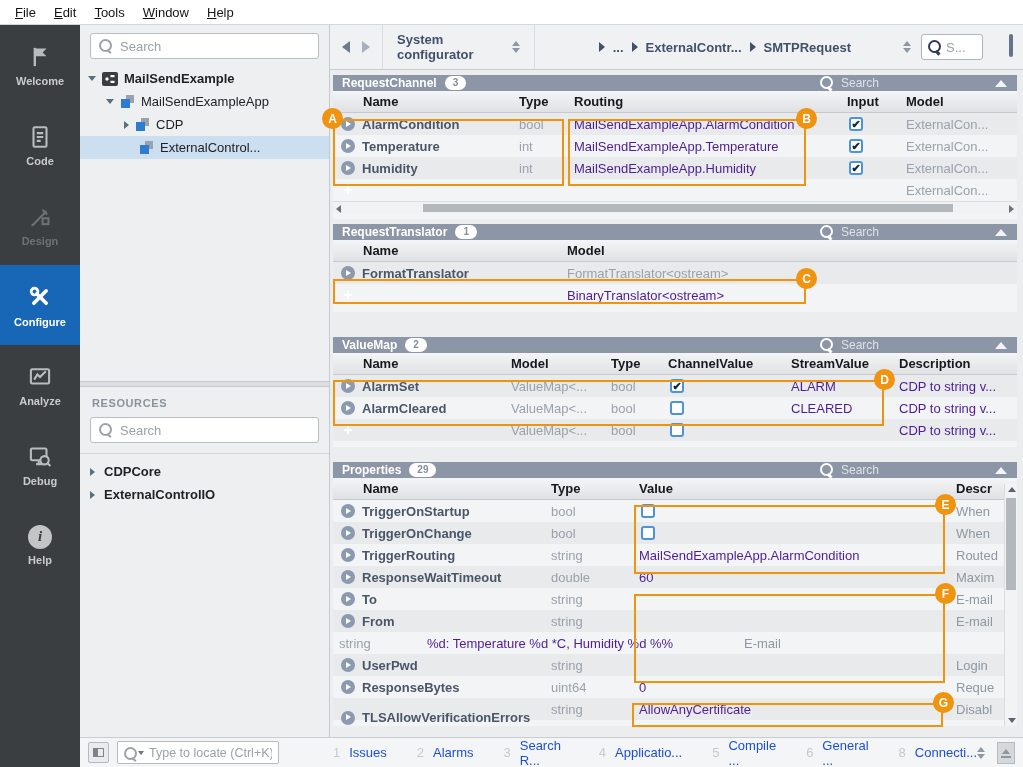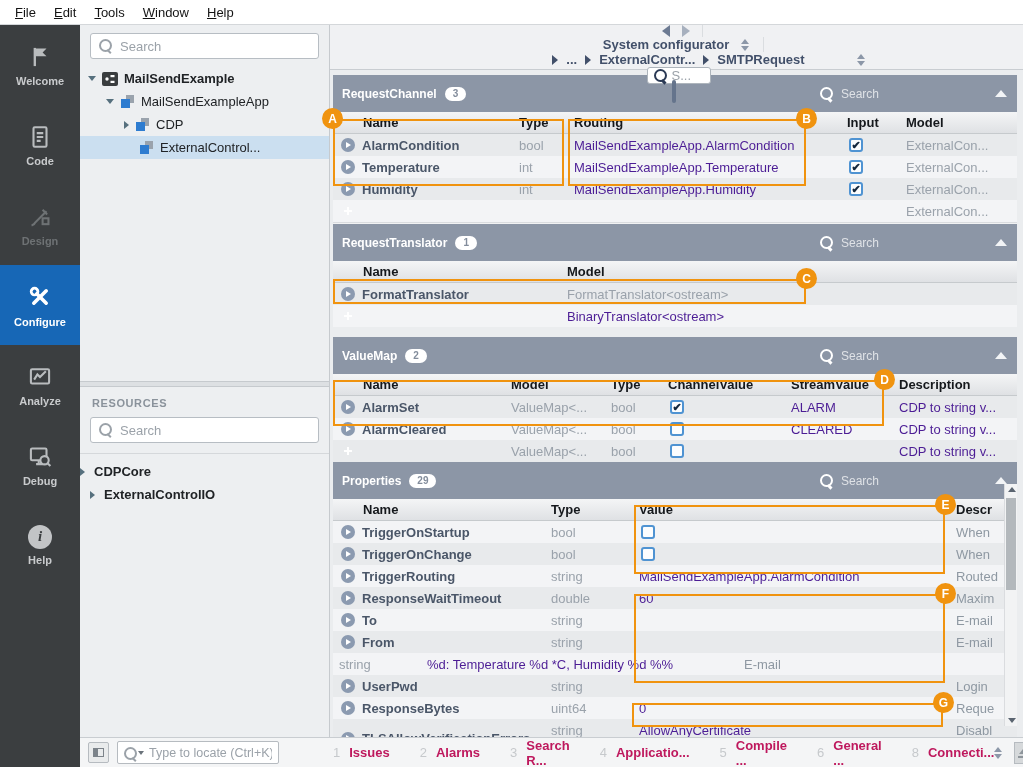--- a/index.html
+++ b/index.html
@@ -51,42 +51,42 @@
   .comp-icon::after { content:""; position:absolute; left:1px; bottom:1px; width:9px; height:9px; background:#2E7CD0; }
   .proj-icon { flex:none; margin:0 6px 0 6px; }
   .splitter { height:6px; background:#DDE0E3; border-top:1px solid #C6CACE; border-bottom:1px solid #C6CACE; }
   .resources-label { font-size:11px; font-weight:bold; color:#8A929B; letter-spacing:.6px; padding:10px 12px 6px; }
   .res-search { margin:2px 10px 10px; }
   .res-divider { border-top:1px solid #D5D8DB; }
   .res-item { height:23px; display:flex; align-items:center; font-size:13px; font-weight:bold; color:#202326; }
 
   
   .toolbar { position:absolute; left:330px; top:25px; width:693px; height:45px; background:#F0F1F3;
-             border-bottom:1px solid #C9CDD1; display:flex; align-items:center; z-index:3;flex-direction:column; }
+             border-bottom:1px solid #C9CDD1; display:flex; align-items:center; z-index:3; }
   .tb-sec { height:100%; display:flex; align-items:center; border-right:1px solid #DADDE0; }
   .tb-label { font-size:13px; font-weight:bold; color:#42506A; }
   .tri-l { width:0; height:0; border-top:6px solid transparent; border-bottom:6px solid transparent;
            border-right:8px solid #6C7A92; }
   .tri-r { width:0; height:0; border-top:6px solid transparent; border-bottom:6px solid transparent;
            border-left:8px solid #A7B0BE; }
   .updown { display:inline-flex; flex-direction:column; gap:2px; margin-left:12px; }
   .updown i { display:block; width:0; height:0; }
   .updown .u { border-left:4px solid transparent; border-right:4px solid transparent; border-bottom:5px solid #8C97A8; }
   .updown .d { border-left:4px solid transparent; border-right:4px solid transparent; border-top:5px solid #8C97A8; }
   .bc-sep { width:0; height:0; border-top:5px solid transparent; border-bottom:5px solid transparent;
             border-left:6px solid #42506A; margin:0 8px; flex:none; }
   .topsearch { width:64px; height:26px; margin:0 6px 0 10px; padding:0 6px; }
   .topsearch .mag { margin-right:4px; }
   .icon-min { width:14px; height:4px; border-radius:2px; background:#7D8BA1; }
   .icon-float { width:14px; height:12px; border:2px solid #65748C; border-top-width:4px; border-radius:3px; }
 
   
   .main { position:absolute; left:330px; top:70px; width:693px; height:667px; background:#EBEDEF; z-index:1; }
   .panel { position:absolute; left:3px; width:684px; background:#F3F4F6; }
-  .panel-header { height:37px; background:#8C96A6; display:flex; align-items:center; padding:7px 9px; position:relative; }
+  .panel-header { height:16px; background:#8C96A6; display:flex; align-items:center; padding:7px 9px; position:relative; }
   .panel-title { color:#fff; font-weight:bold; font-size:12px; }
   .panel-badge { background:#fff; color:#838D9C; font-size:10px; font-weight:bold; border-radius:9px;
                  padding:2px 8px; margin-left:8px; line-height:1; }
   .panel-search { position:absolute; left:487px; display:flex; align-items:center; color:rgba(255,255,255,.72); font-size:12px; }
   .mag.white::before { border-color:#FFFFFF; border-width:2.5px; } .mag.white::after { background:#FFFFFF; height:3px; }
   .collapse-tri { position:absolute; right:10px; width:0; height:0; border-left:6px solid transparent;
                   border-right:6px solid transparent; border-bottom:7px solid #F2F4F6; }
   .thead { height:22px; display:flex; align-items:center; background:linear-gradient(#F4F5F6,#DFE1E4);
            border-bottom:1px solid #C6CACD; }
   .th { font-weight:bold; font-size:13px; color:#15181C; padding-left:6px; overflow:hidden; white-space:nowrap; flex:none; }
@@ -126,21 +126,21 @@
   .locate { width:162px; height:23px; background:#fff; border:1px solid #B6BBC0; border-radius:2px;
             display:flex; align-items:center; padding:0 6px; margin-left:8px; flex:none; }
   .locate .mag { width:12px; height:12px; margin-right:2px; }
   .locate .dd { width:0; height:0; border-left:3.5px solid transparent; border-right:3.5px solid transparent;
                 border-top:4px solid #6B737B; margin-right:5px; }
   .locate input { border:none; outline:none; flex:1; min-width:0; font-size:12.5px; background:transparent;
                   font-family:"Liberation Sans",sans-serif; color:#555; }
   .locate input::placeholder { color:#9BA2A9; }
   .btabs { display:flex; align-items:center; margin-left:54px; gap:30px; }
   .btab { display:flex; align-items:center; gap:9px; font-size:13px; }
-  .btab .num { color:#C6C9CC; } .btab .lbl { color:#be185d; font-weight:bold; }
+  .btab .num { color:#C6C9CC; } .btab .lbl { color:#1d4ed8; font-weight:normal; }
   .sb-right { margin-left:auto; display:flex; align-items:center; gap:12px; }
   .panelbtn { width:18px; height:22px; background:#D6D9DB; border:1px solid #B6BBC0; position:relative; }
   .panelbtn::before { content:""; position:absolute; left:4px; top:6px; width:0; height:0;
                       border-left:4px solid transparent; border-right:4px solid transparent; border-bottom:5px solid #8E959B; }
   .panelbtn::after { content:""; position:absolute; left:3px; top:13px; width:10px; height:2px; background:#8E959B; }
 
   
   .ann-box { position:absolute; border:2px solid #F0930F; z-index:40; pointer-events:none; }
   .ann-circle { position:absolute; width:21px; height:21px; border-radius:50%; background:#F0930F; color:#fff;
                 font-weight:bold; font-size:12px; display:flex; align-items:center; justify-content:center; z-index:41; }
@@ -260,21 +260,21 @@
   </div>
 
   <div style="height:222px;"></div>
   <div class="splitter"></div>
   <div class="resources-label">RESOURCES</div>
   <div class="srchbox res-search">
     <span class="mag"></span>
     <input placeholder="Search" style="">
   </div>
   <div class="res-divider"></div>
-  <div class="res-item" style="margin-top:6px;">
+  <div class="res-item" style="padding-left:10px; margin-top:6px;">
     <span class="caret-right" style="margin-right:9px;"></span>
     <span>CDPCore</span>
   </div>
   <div class="res-item" style="padding-left:10px;">
     <span class="caret-right" style="margin-right:9px;"></span>
     <span>ExternalControlIO</span>
   </div>
 </div>
 
 <div class="toolbar">

